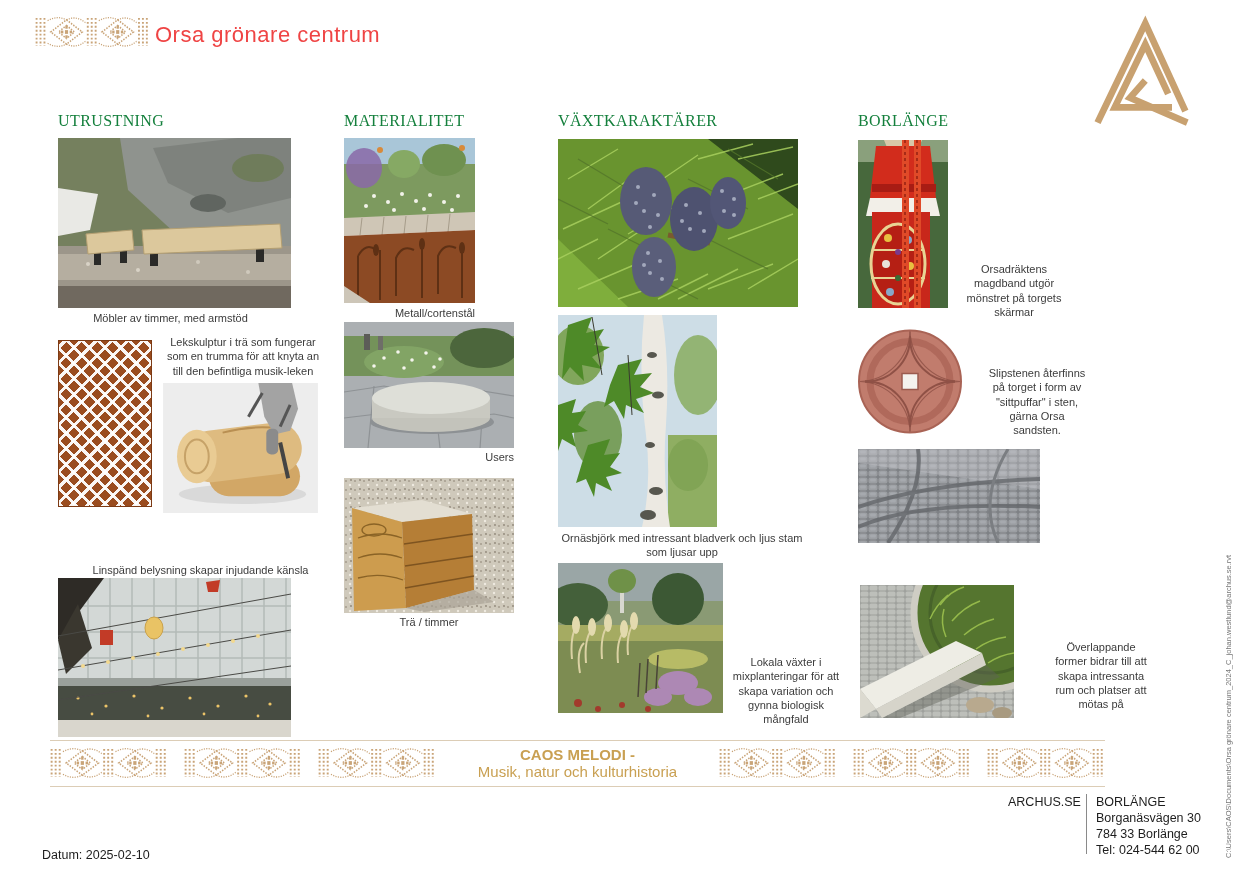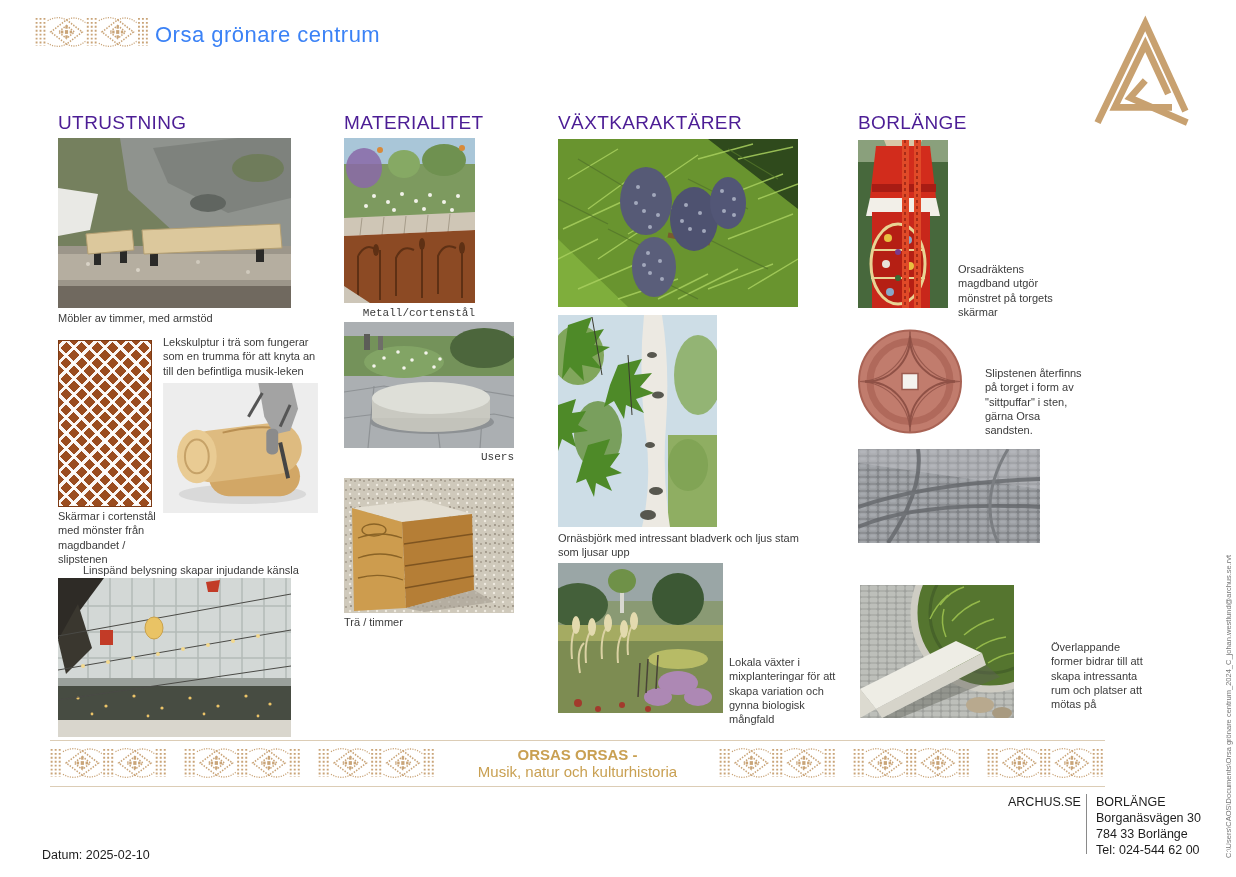--- a/index.html
+++ b/index.html
@@ -1,24 +1,24 @@
 <!DOCTYPE html>
 <html><head>
 <meta charset="utf-8">
 <style>
   html,body{margin:0;padding:0;background:#888;}
   .page{position:relative;width:1236px;height:877px;background:#ffffff;margin:0 auto;
         font-family:"Liberation Sans",sans-serif;overflow:hidden;}
   .abs{position:absolute;}
-  .heading{position:absolute;font-size:19px;letter-spacing:.4px;color:#4c1d95;}
-  .cap{position:absolute;font-size:11px;line-height:1.3;color:#3b3b3b;}
-  .cap.r{text-align:right;font-family:Liberation Mono, monospace;}
+  .heading{position:absolute;font-size:16px;letter-spacing:.4px;color:#15803d;font-family:Liberation Serif, serif;}
+  .cap{position:absolute;font-size:11px;line-height:1.3;color:#3b3b3b;text-align:center;}
+  .cap.r{text-align:right;}
   .photo{position:absolute;overflow:hidden;}
   .photo svg{display:block;width:100%;height:100%;}
-  .page-title{position:absolute;left:155px;top:22px;font-size:22px;color:#3b82f6;letter-spacing:.5px;}
+  .page-title{position:absolute;left:155px;top:22px;font-size:22px;color:#ef4444;letter-spacing:.5px;}
   .band{display:block;}
   .screen{background-color:#9a4c1f;
     background-image:
       repeating-linear-gradient(45deg, rgba(255,255,255,.95) 0 3px, transparent 3px 11px),
       repeating-linear-gradient(-45deg, rgba(255,255,255,.95) 0 3px, transparent 3px 11px);
     border:1px solid #7c3a14;}
   .rule{position:absolute;height:1px;background:#dccdb6;}
   .banner-row{position:absolute;left:50px;top:744px;width:1055px;height:38px;
       display:flex;align-items:center;justify-content:space-between;}
   .banner-text{width:252px;text-align:center;line-height:1.15;}
@@ -138,21 +138,20 @@
       <ellipse cx="34" cy="74" rx="20" ry="27" fill="#e9cb93"></ellipse>
       <ellipse cx="34" cy="74" rx="12" ry="17" fill="none" stroke="#c6a268" stroke-width="2"></ellipse>
       <path d="M60,50 Q90,42 120,46" stroke="#b98f52" stroke-width="2" fill="none"></path>
       <path d="M96,0 h34 l6,26 -8,22 -16,4 -10,-18 z" fill="#a3a3a3"></path>
       <rect x="104" y="46" width="12" height="26" rx="5" fill="#8b8b8b"></rect>
       <line x1="100" y1="10" x2="86" y2="34" stroke="#555" stroke-width="3"></line>
       <line x1="128" y1="22" x2="118" y2="44" stroke="#555" stroke-width="3"></line>
       <line x1="118" y1="60" x2="126" y2="96" stroke="#444" stroke-width="4"></line>
     </svg>
   </div>
-  <div class="cap" style="left:58px;top:509px;width:106px">Skärmar i cortenstål med mönster från magdbandet / slipstenen</div>
 
   <div class="cap" style="left:83px;top:563px;width:235px">Linspänd belysning skapar injudande känsla</div>
   <div class="photo" style="left:58px;top:578px;width:233px;height:159px">
     <svg viewBox="0 0 233 159">
       <rect width="233" height="159" fill="#d3d8d6"></rect>
       <g stroke="#b4bab8" stroke-width="1.5" fill="none">
         <path d="M30,0V100M52,0V100M74,0V100M96,0V100M118,0V100M140,0V100M162,0V100M184,0V100M206,0V100M228,0V100"></path>
         <path d="M0,28H233M0,54H233M0,80H233"></path>
       </g>
       <rect y="100" width="233" height="8" fill="#9aa09b"></rect>
@@ -517,21 +516,21 @@
     <svg class="band" width="118" height="30" viewBox="0 0 146 32" preserveAspectRatio="none">
         <use href="#wg"></use>
       </svg>
     <svg class="band" width="118" height="30" viewBox="0 0 146 32" preserveAspectRatio="none">
         <use href="#wg"></use>
       </svg>
     <svg class="band" width="118" height="30" viewBox="0 0 146 32" preserveAspectRatio="none">
         <use href="#wg"></use>
       </svg>
     <div class="banner-text">
-      <div class="banner-title">ORSAS ORSAS -</div>
+      <div class="banner-title">CAOS MELODI -</div>
       <div class="banner-sub">Musik, natur och kulturhistoria</div>
     </div>
     <svg class="band" width="118" height="30" viewBox="0 0 146 32" preserveAspectRatio="none">
         <use href="#wg"></use>
       </svg>
     <svg class="band" width="118" height="30" viewBox="0 0 146 32" preserveAspectRatio="none">
         <use href="#wg"></use>
       </svg>
     <svg class="band" width="118" height="30" viewBox="0 0 146 32" preserveAspectRatio="none">
         <use href="#wg"></use>

